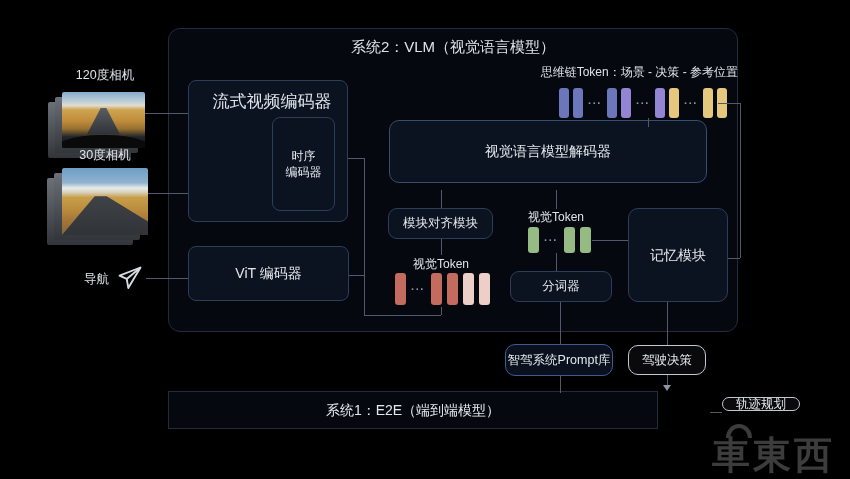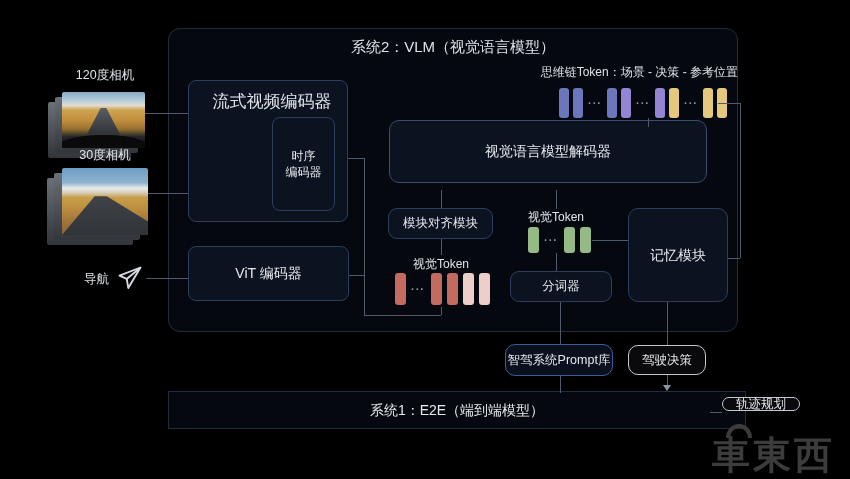--- a/index.html
+++ b/index.html
@@ -111,21 +111,21 @@
   <div class="tokrow lang" style="left:525px;top:227px;">
       <span class="tok" style="background: rgb(149, 186, 132);"></span>
       <span class="tok-dots">···</span>
       <span class="tok" style="background: rgb(149, 186, 132);"></span>
       <span class="tok" style="background: rgb(149, 186, 132);"></span>
     </div>
 
   <div class="box bluebox" style="left:505px;top:344px;width:108px;height:32px;">智驾系统Prompt库</div>
   <div class="box whitebox" style="left:628px;top:345px;width:78px;height:30px;">驾驶决策</div>
 
-  <div class="box outer" style="left:168px;top:391px;width:578px;height:38px;font-size:14px;border-radius:0;">系统1：E2E（端到端模型）</div>
+  <div class="box outer" style="left:168px;top:391px;width:490px;height:38px;font-size:14px;border-radius:0;">系统1：E2E（端到端模型）</div>
 
   <div class="box whitebox" style="left:722px;top:397px;width:78px;height:14px;">轨迹规划</div>
 
   <div class="hline" style="left:145px;top:113px;width:43px;"></div>
   <div class="hline" style="left:148px;top:193px;width:40px;"></div>
   <div class="hline" style="left:146px;top:278px;width:42px;"></div>
 
   <div class="hline" style="left:348px;top:158px;width:16px;"></div>
   <div class="hline" style="left:349px;top:275px;width:15px;"></div>
   <div class="vline" style="left:364px;top:158px;height:158px;"></div>

